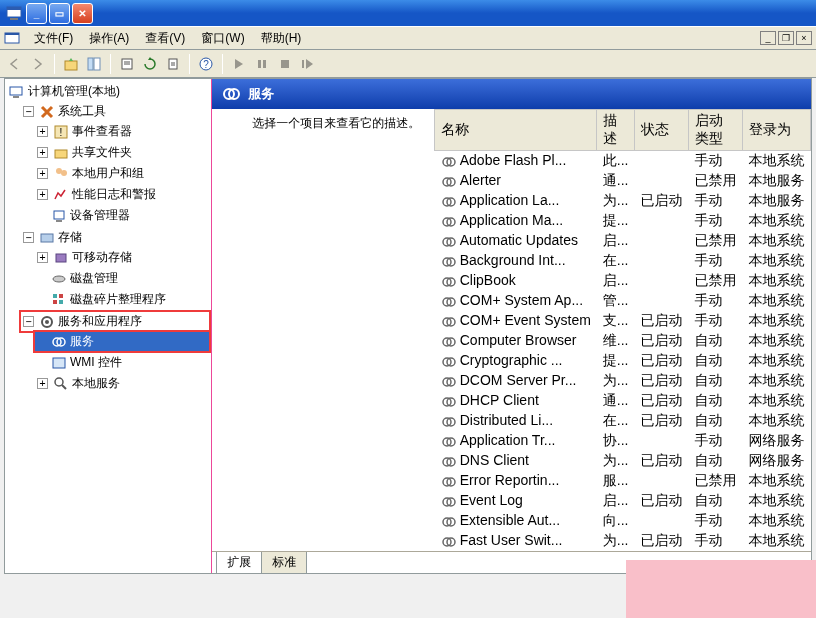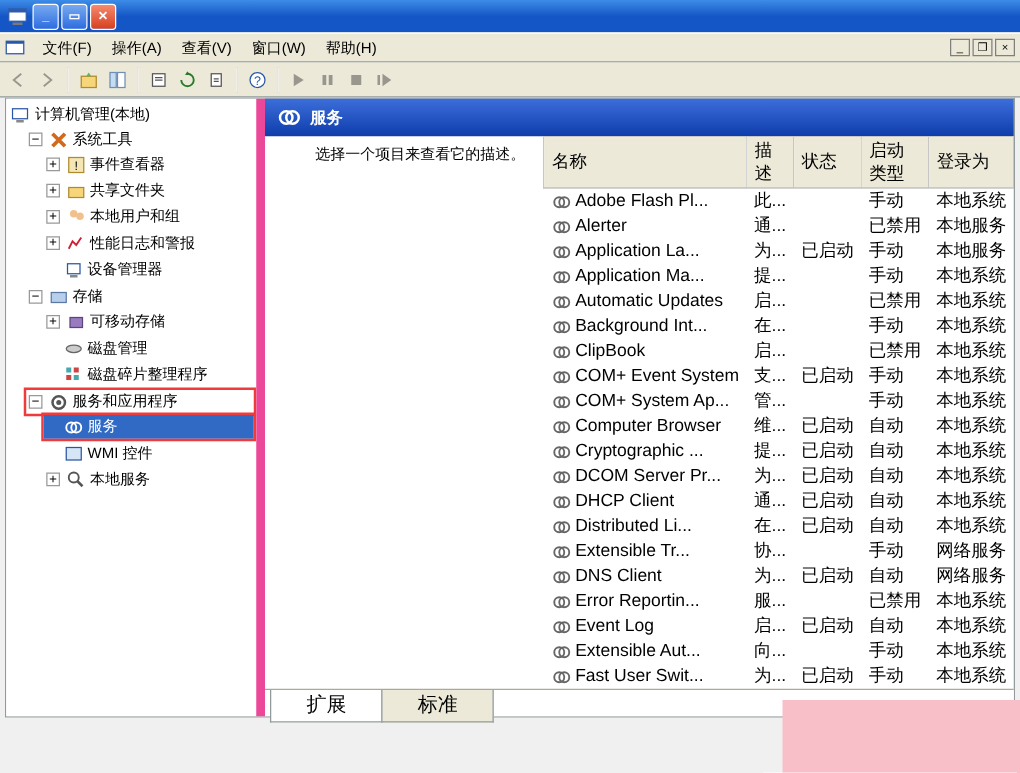--- a/index.html
+++ b/index.html
@@ -22,42 +22,42 @@
 .mdi-btns .b { width:16px; height:14px; background:#ece9d8; border:1px solid #808080; font-size:9px; line-height:12px; text-align:center; }
 
 
 .toolbar { height: 28px; background: #ece9d8; display: flex; align-items: center; padding: 0 4px; border-bottom: 1px solid #919b9c; gap: 1px; }
 .tb { width: 22px; height: 22px; display:flex; align-items:center; justify-content:center; }
 .tb.disabled { opacity: 0.45; }
 .tbsep { width: 1px; height: 20px; background: #aca899; margin: 0 4px; border-right: 1px solid #fff; }
 
 
 .main { display: flex; height: 496px; border: 1px solid #919b9c; margin: 0 4px; background: white; }
-.tree { width: 216px; border-right: 7px solid #ec4899; overflow: auto; padding: 2px; background: white; }
+.tree { width: 216px; border-right: 1px solid #ec4899; overflow: auto; padding: 2px; background: white; }
 .tree ul { list-style: none; padding-left: 14px; }
 .tree li { position: relative; padding: 1px 0; white-space: nowrap; }
 .tree .node { display: flex; align-items: center; gap: 3px; padding: 1px 2px; cursor: default; }
 .tree .node.selected { background: #316ac5; color: white; }
 .tree .node.highlighted { outline: 2px solid #ef3b3b; }
 .expander { width: 11px; height: 11px; border: 1px solid #999; display: inline-flex; align-items: center; justify-content: center; font-family: monospace; font-size: 10px; line-height: 9px; background: white; color: black; margin-right: 2px; }
 .noexp { display:inline-block; width:11px; }
 .treeicon { width:16px; height:16px; display:inline-block; }
 
 
 .right { flex: 1; display: flex; flex-direction: column; }
 .rhead { height: 30px; background: linear-gradient(to bottom, #3c6eda, #0e3dab); color: white; display: flex; align-items:center; padding: 0 10px; gap: 8px; font-weight: bold; font-size: 13px; }
 .rbody { flex: 1; display: flex; overflow: hidden; margin-left: 32px; }
 .rinfo { width: 190px; padding: 6px 8px; font-size: 12px; }
 .svclist { flex: 1; overflow: auto; border-left: 0; }
 table.svc { width: 100%; border-collapse: collapse; font-size: 14px; }
 table.svc th { background: #ece9d8; border: 1px solid #c6c6c6; padding: 2px 6px; text-align: left; font-weight: normal; position: sticky; top: 0; }
 table.svc td { padding: 1px 6px; white-space: nowrap; }
 .svcicon { display:inline-block; width:16px; height:16px; vertical-align:middle; margin-right:3px; }
 .tabs { height: 22px; display:flex; align-items:flex-start; padding-left: 4px; background: white; border-top:1px solid #aca899; margin-top:auto; }
-.tab { border:1px solid #919b9c; border-top:none; padding: 2px 28px; margin-right:-1px; background:#ece9d8; font-size:16px; }
+.tab { border:1px solid #919b9c; border-top:none; padding: 2px 10px; margin-right:-1px; background:#ece9d8; font-size:12px; }
 .tab.active { background: white; }
 
 
 .pinkblock { position:absolute; right:0; bottom:0; width:190px; height:58px; background:#f9bfc9; }
 
 
 svg { display:block; }
 </style>
 </head>
 <body>
@@ -454,40 +454,40 @@
                     </svg></span><span>ClipBook</span></td>
                 <td>启...</td>
                 <td></td>
                 <td>已禁用</td>
                 <td>本地系统</td>
               </tr>
               <tr>
                 <td><span class="svcicon"><svg viewBox="0 0 16 16">
                       <circle cx="6" cy="8" r="4" fill="none" stroke="#666" stroke-width="1.5"></circle>
                       <circle cx="10" cy="8" r="4" fill="none" stroke="#666" stroke-width="1.5"></circle>
+                    </svg></span><span>COM+ System Ap...</span></td>
+                <td>管...</td>
+                <td></td>
+                <td>手动</td>
+                <td>本地系统</td>
+              </tr>
+              <tr>
+                <td><span class="svcicon"><svg viewBox="0 0 16 16">
+                      <circle cx="6" cy="8" r="4" fill="none" stroke="#666" stroke-width="1.5"></circle>
+                      <circle cx="10" cy="8" r="4" fill="none" stroke="#666" stroke-width="1.5"></circle>
                     </svg></span><span>COM+ Event System</span></td>
                 <td>支...</td>
                 <td>已启动</td>
                 <td>手动</td>
                 <td>本地系统</td>
               </tr>
               <tr>
                 <td><span class="svcicon"><svg viewBox="0 0 16 16">
                       <circle cx="6" cy="8" r="4" fill="none" stroke="#666" stroke-width="1.5"></circle>
                       <circle cx="10" cy="8" r="4" fill="none" stroke="#666" stroke-width="1.5"></circle>
-                    </svg></span><span>COM+ System Ap...</span></td>
-                <td>管...</td>
-                <td></td>
-                <td>手动</td>
-                <td>本地系统</td>
-              </tr>
-              <tr>
-                <td><span class="svcicon"><svg viewBox="0 0 16 16">
-                      <circle cx="6" cy="8" r="4" fill="none" stroke="#666" stroke-width="1.5"></circle>
-                      <circle cx="10" cy="8" r="4" fill="none" stroke="#666" stroke-width="1.5"></circle>
                     </svg></span><span>Computer Browser</span></td>
                 <td>维...</td>
                 <td>已启动</td>
                 <td>自动</td>
                 <td>本地系统</td>
               </tr>
               <tr>
                 <td><span class="svcicon"><svg viewBox="0 0 16 16">
                       <circle cx="6" cy="8" r="4" fill="none" stroke="#666" stroke-width="1.5"></circle>
                       <circle cx="10" cy="8" r="4" fill="none" stroke="#666" stroke-width="1.5"></circle>
@@ -524,21 +524,21 @@
                     </svg></span><span>Distributed Li...</span></td>
                 <td>在...</td>
                 <td>已启动</td>
                 <td>自动</td>
                 <td>本地系统</td>
               </tr>
               <tr>
                 <td><span class="svcicon"><svg viewBox="0 0 16 16">
                       <circle cx="6" cy="8" r="4" fill="none" stroke="#666" stroke-width="1.5"></circle>
                       <circle cx="10" cy="8" r="4" fill="none" stroke="#666" stroke-width="1.5"></circle>
-                    </svg></span><span>Extensible Tr...</span></td>
+                    </svg></span><span>Application Tr...</span></td>
                 <td>协...</td>
                 <td></td>
                 <td>手动</td>
                 <td>网络服务</td>
               </tr>
               <tr>
                 <td><span class="svcicon"><svg viewBox="0 0 16 16">
                       <circle cx="6" cy="8" r="4" fill="none" stroke="#666" stroke-width="1.5"></circle>
                       <circle cx="10" cy="8" r="4" fill="none" stroke="#666" stroke-width="1.5"></circle>
                     </svg></span><span>DNS Client</span></td>

